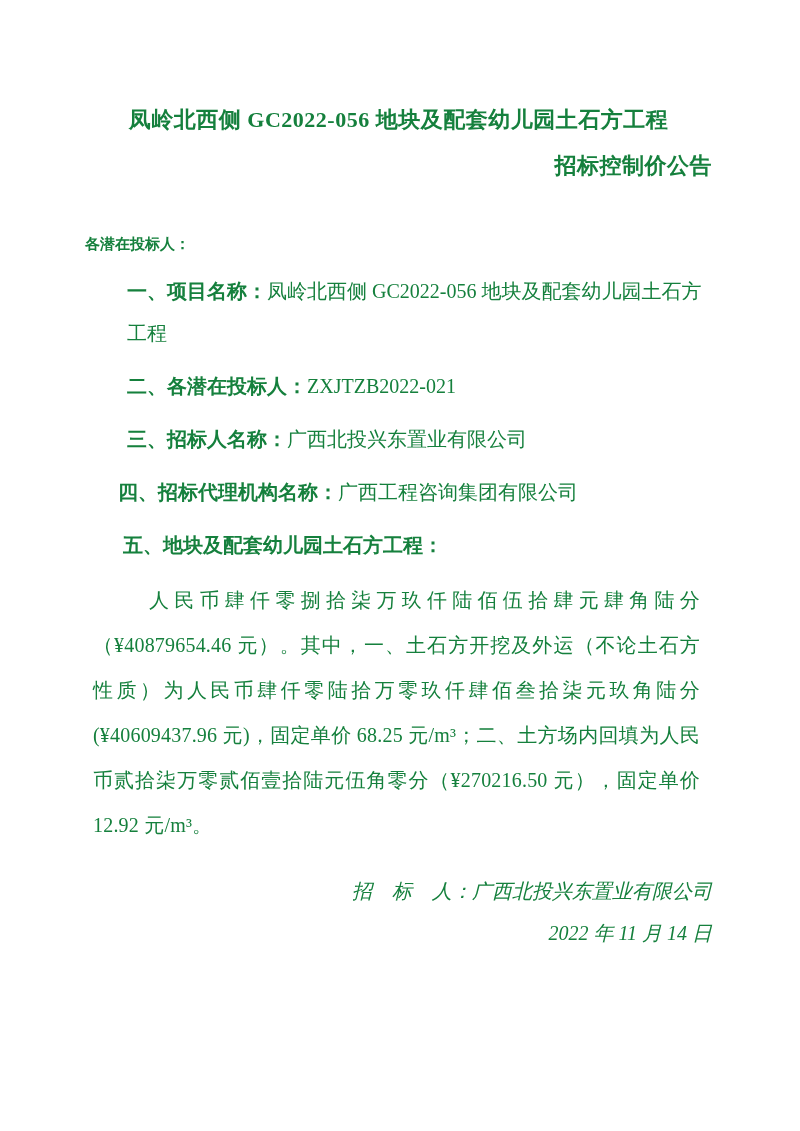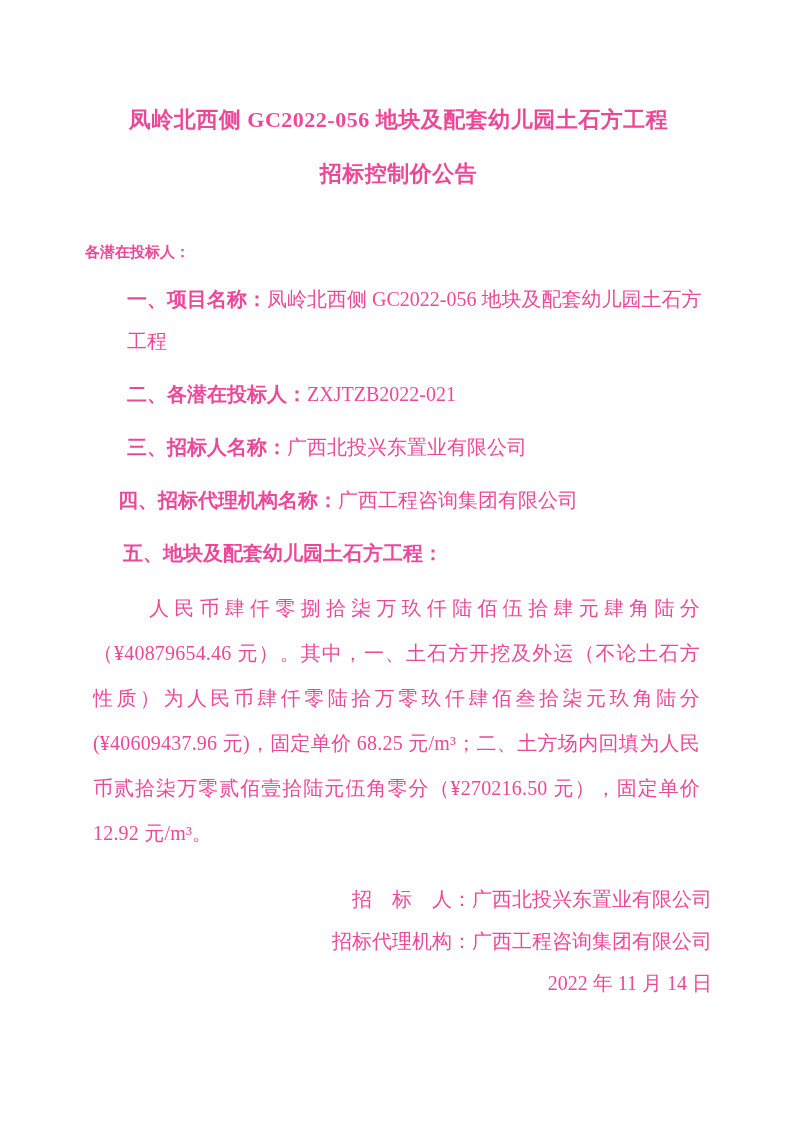--- a/index.html
+++ b/index.html
@@ -9,33 +9,34 @@
   }
   .page {
     position: relative;
     width: 800px;
     height: 1131px;
     margin: 0 auto;
     background: #ffffff;
     box-sizing: border-box;
     padding: 104px 88px 0 85px;
     font-family: "Liberation Serif", "DejaVu Serif", serif;
-    color: #ec4899;
+    color: #15803d;
     overflow: hidden;
   }
   .title-line {
     margin: 0;
     font-size: 22px;
     font-weight: bold;
     text-align: center;
     line-height: 32px;
     letter-spacing: 0.5px;
   }
   .title-line.second {
-    margin-top: 22px;
+    margin-top: 14px;
+    text-align: right;
   }
   .salutation {
     margin: 47px 0 0 0;
     font-size: 15px;
     font-weight: bold;
     line-height: 30px;
   }
   .item {
     margin: 11px 0 0 0;
     font-size: 20px;
@@ -54,21 +55,21 @@
     text-align: justify;
     text-indent: 56px;
     letter-spacing: 0.2px;
   }
   .signature {
     margin-top: 22px;
     text-align: right;
     font-size: 20px;
     line-height: 42px;
   }
-  .signature p { margin: 0; }
+  .signature p { margin: 0; font-style: italic; }
 </style>
 </head>
 <body>
 
 <div class="page">
 
   <p class="title-line">凤岭北西侧 GC2022-056 地块及配套幼儿园土石方工程</p>
   <p class="title-line second">招标控制价公告</p>
 
   <p class="salutation">各潜在投标人：</p>
@@ -90,19 +91,16 @@
       <span class="item-label">五、地块及配套幼儿园土石方工程：</span><span class="item-value"></span>
     </p>
   </div>
 
   <p class="body-para">人民币肆仟零捌拾柒万玖仟陆佰伍拾肆元肆角陆分（¥40879654.46 元）。其中，一、土石方开挖及外运（不论土石方性质）为人民币肆仟零陆拾万零玖仟肆佰叁拾柒元玖角陆分(¥40609437.96 元)，固定单价 68.25 元/m³；二、土方场内回填为人民币贰拾柒万零贰佰壹拾陆元伍角零分（¥270216.50 元），固定单价 12.92 元/m³。</p>
 
   <div class="signature">
     <p>
       <span>招　标　人：</span><span>广西北投兴东置业有限公司</span>
     </p>
-    <p>
-      <span>招标代理机构：</span><span>广西工程咨询集团有限公司</span>
-    </p>
     <p>2022 年 11 月 14 日</p>
   </div>
 
 </div>
 
 </body></html>

